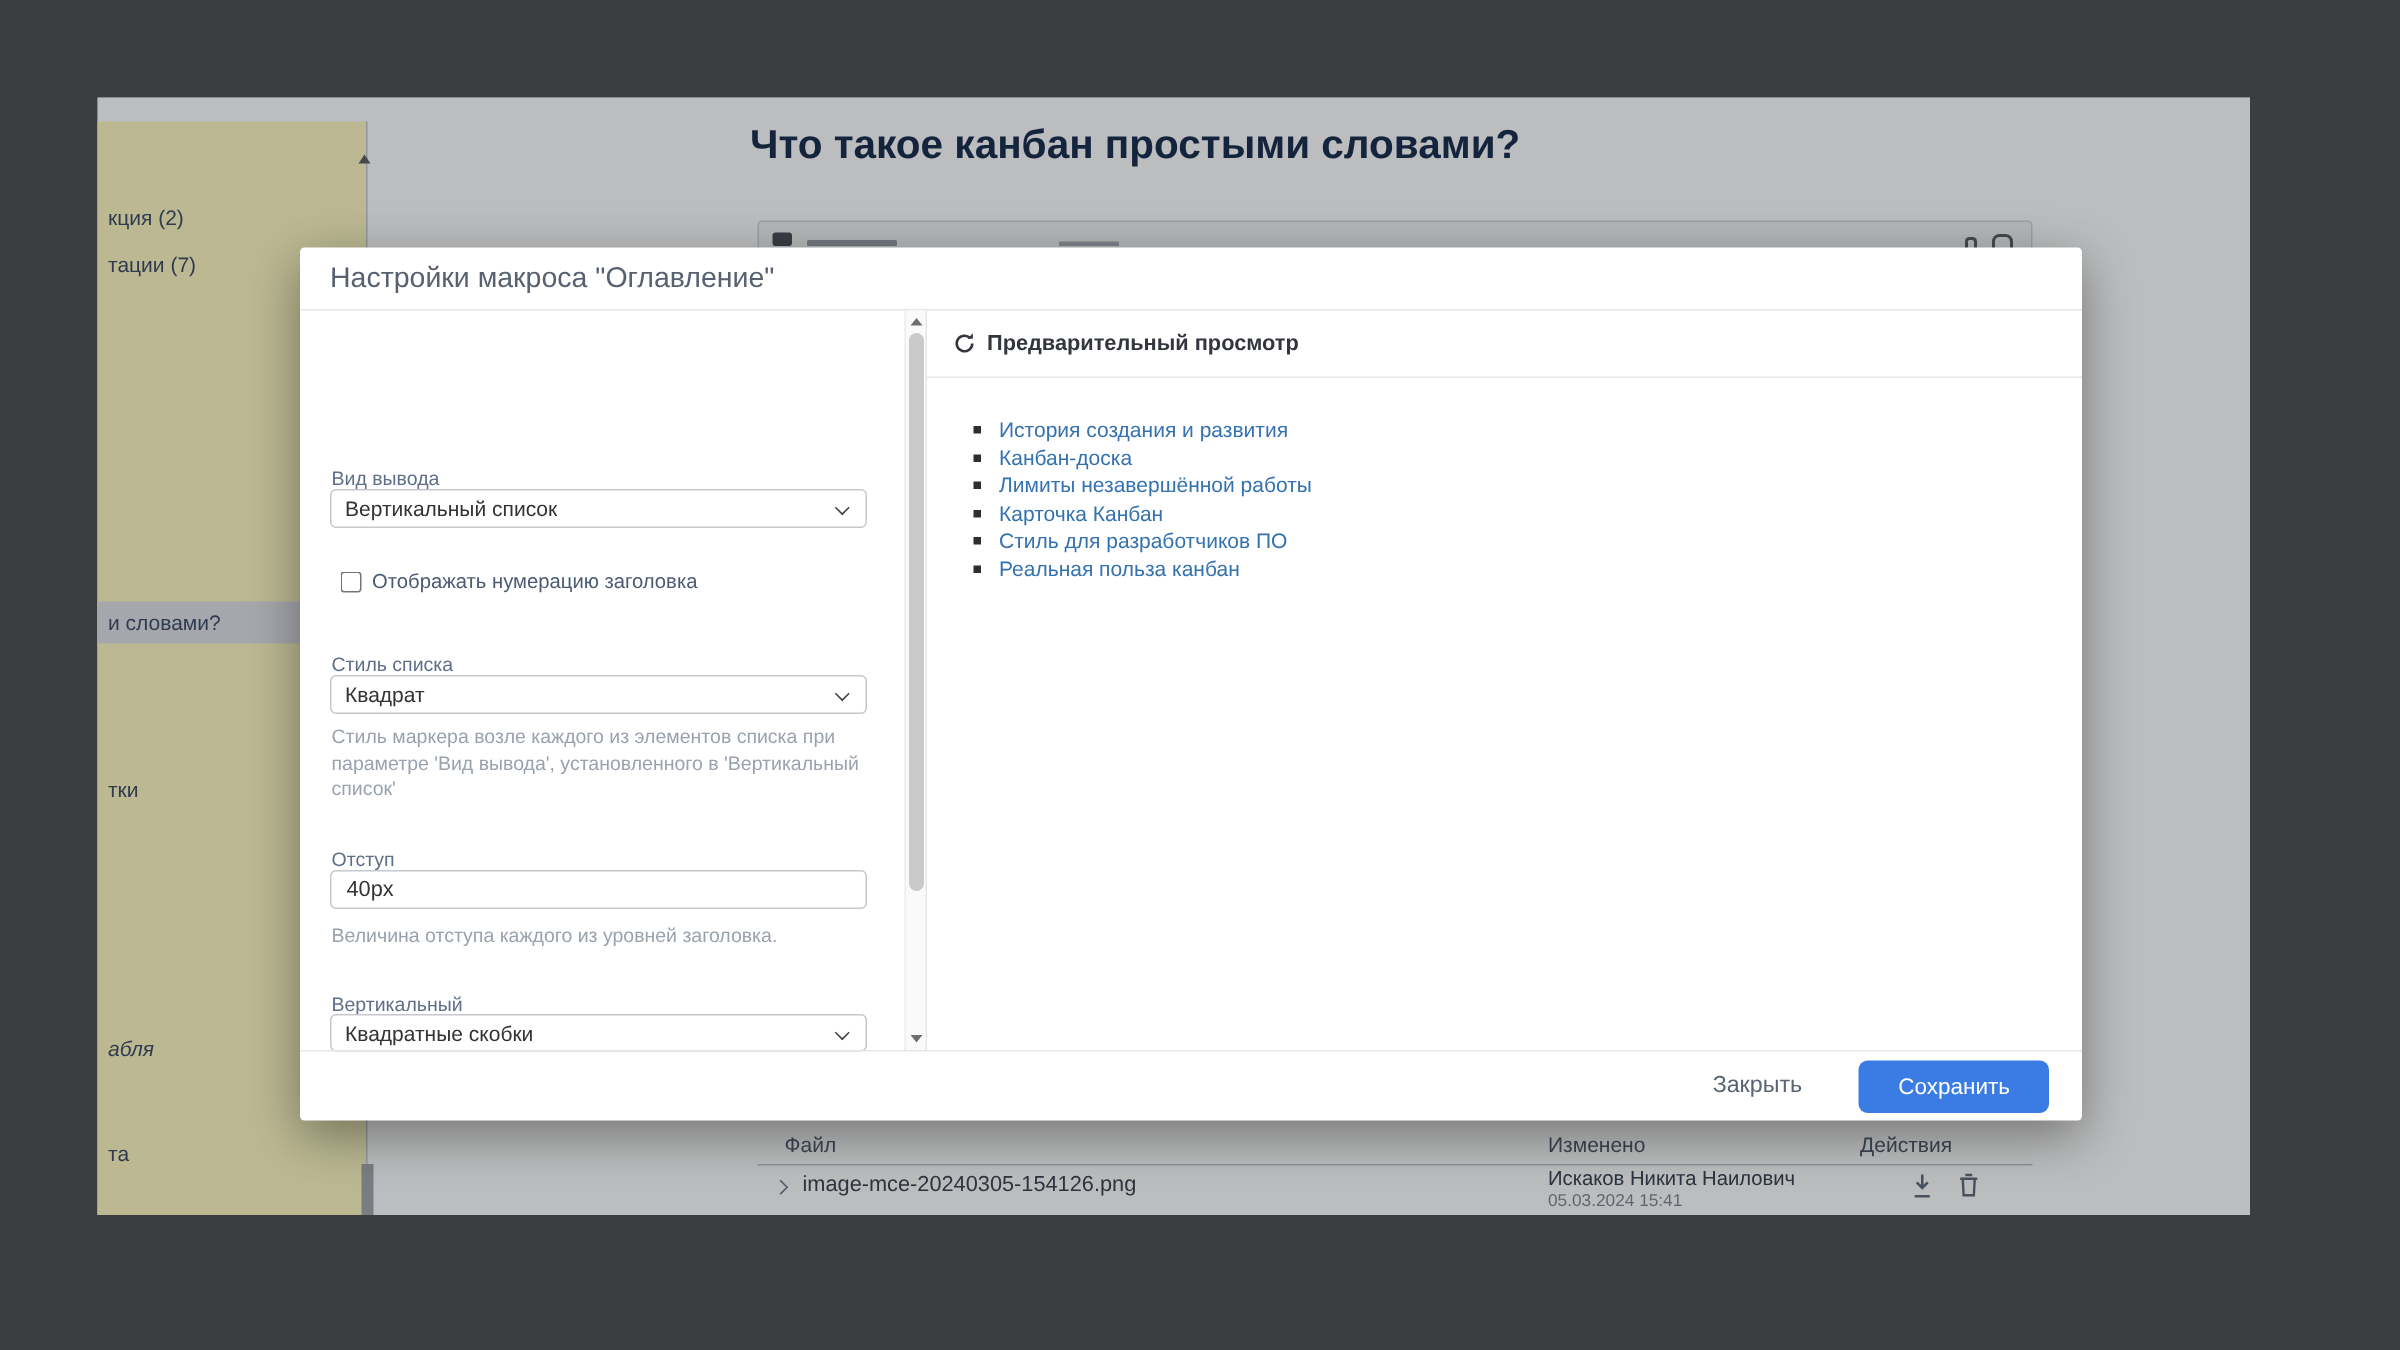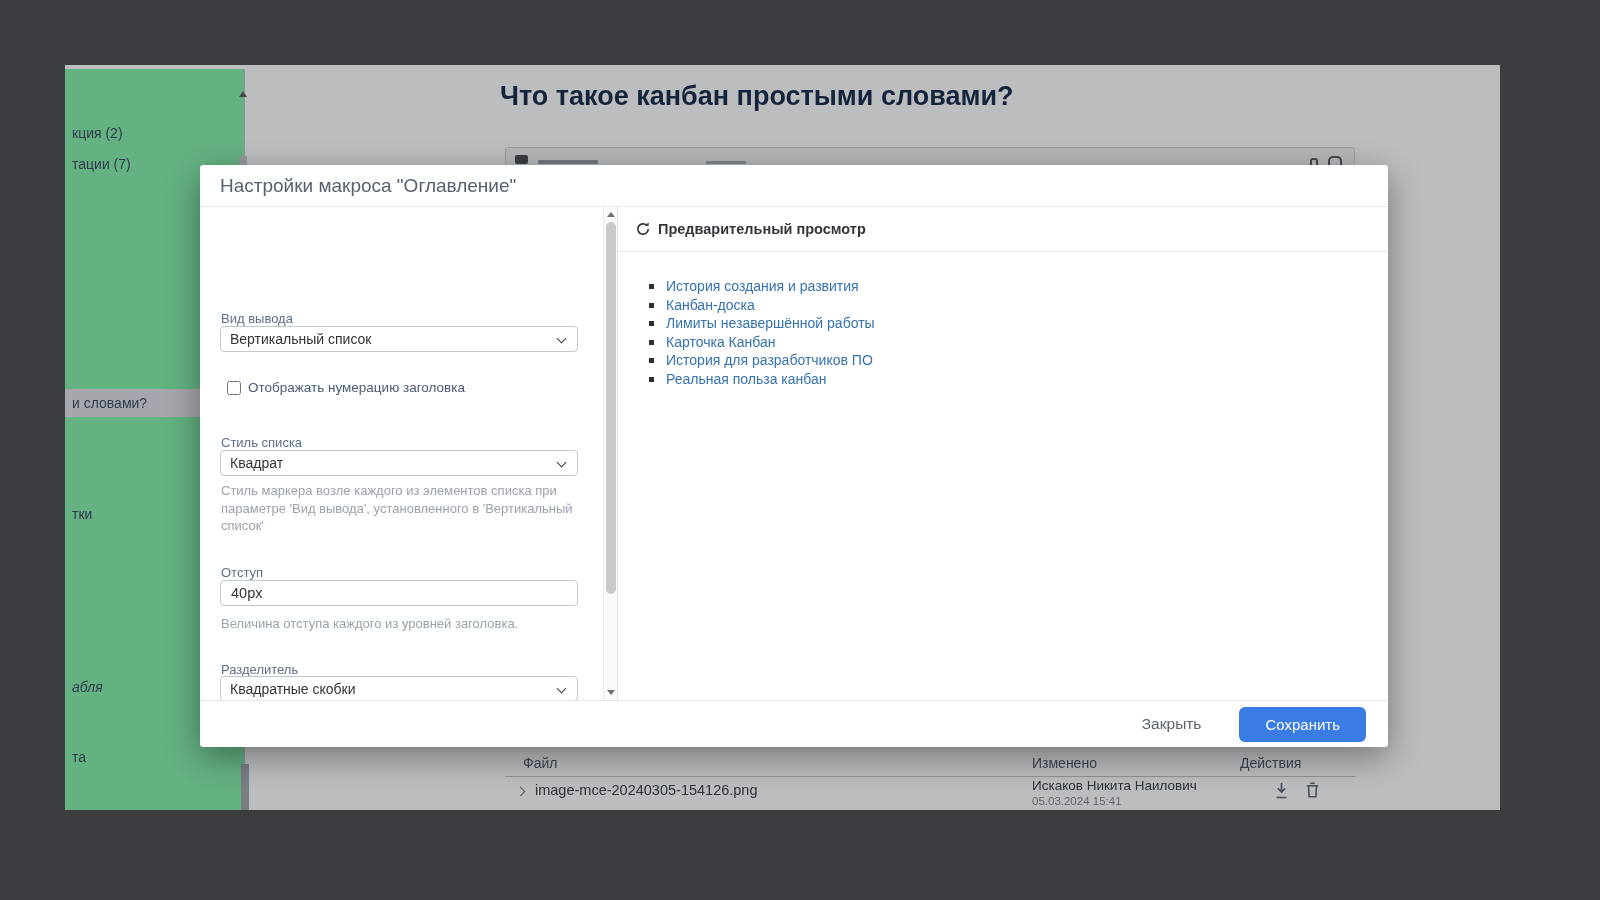--- a/index.html
+++ b/index.html
@@ -10,22 +10,22 @@
     position:relative;
     overflow:hidden;
   }
 
   
   .app-window {
     position:absolute; left:65px; top:65px; width:1435px; height:745px;
     background:#ffffff; z-index:1; overflow:hidden;
   }
   .sidebar {
-    position:absolute; left:0; top:4px; width:180px; height:100%;
-    border-right:1px solid #c6cad0; background:#86efac;
+    position:absolute; left:0; top:16px; width:180px; height:100%;
+    border-right:1px solid #c6cad0; background:#fef9c3;
   }
   .side-item {
     position:absolute; left:7px; font-size:14px; color:#3f4c66;
     white-space:nowrap; cursor:pointer;
   }
   .side-sel-band {
     position:absolute; left:0; top:320px; width:170px; height:28px;
     background:#dfe1e6;
   }
   .side-scroll-up {
@@ -224,21 +224,21 @@
       <div class="select-box sel-style">
         <span class="sel-text">Квадрат</span>
         <span class="sel-chevron"></span>
       </div>
       <p class="f-help help-style">Стиль маркера возле каждого из элементов списка при параметре 'Вид вывода', установленного в 'Вертикальный список'</p>
 
       <div class="f-label lbl-indent">Отступ</div>
       <input class="text-input" value="40px" style="">
       <p class="f-help help-indent">Величина отступа каждого из уровней заголовка.</p>
 
-      <div class="f-label lbl-sep">Разделитель</div>
+      <div class="f-label lbl-sep">Вертикальный</div>
       <div class="select-box sel-sep">
         <span class="sel-text">Квадратные скобки</span>
         <span class="sel-chevron"></span>
       </div>
     </div>
 
     <div class="form-scrollbar">
       <span class="fs-up"></span>
       <span class="fs-thumb"></span>
       <span class="fs-down"></span>
@@ -251,21 +251,21 @@
           <path d="M13.6 1.2v3.6h-3.6z" fill="#33373d"></path>
         </svg>
         <span>Предварительный просмотр</span>
       </div>
       <div class="preview-hr"></div>
       <ul class="preview-list">
         <li><span class="sq-bullet"></span><a>История создания и развития</a></li>
         <li><span class="sq-bullet"></span><a>Канбан-доска</a></li>
         <li><span class="sq-bullet"></span><a>Лимиты незавершённой работы</a></li>
         <li><span class="sq-bullet"></span><a>Карточка Канбан</a></li>
-        <li><span class="sq-bullet"></span><a>История для разработчиков ПО</a></li>
+        <li><span class="sq-bullet"></span><a>Стиль для разработчиков ПО</a></li>
         <li><span class="sq-bullet"></span><a>Реальная польза канбан</a></li>
       </ul>
     </div>
   </div>
 
   <div class="modal-footer">
     <button class="btn-close">Закрыть</button>
     <button class="btn-save">Сохранить</button>
   </div>
 </div>

